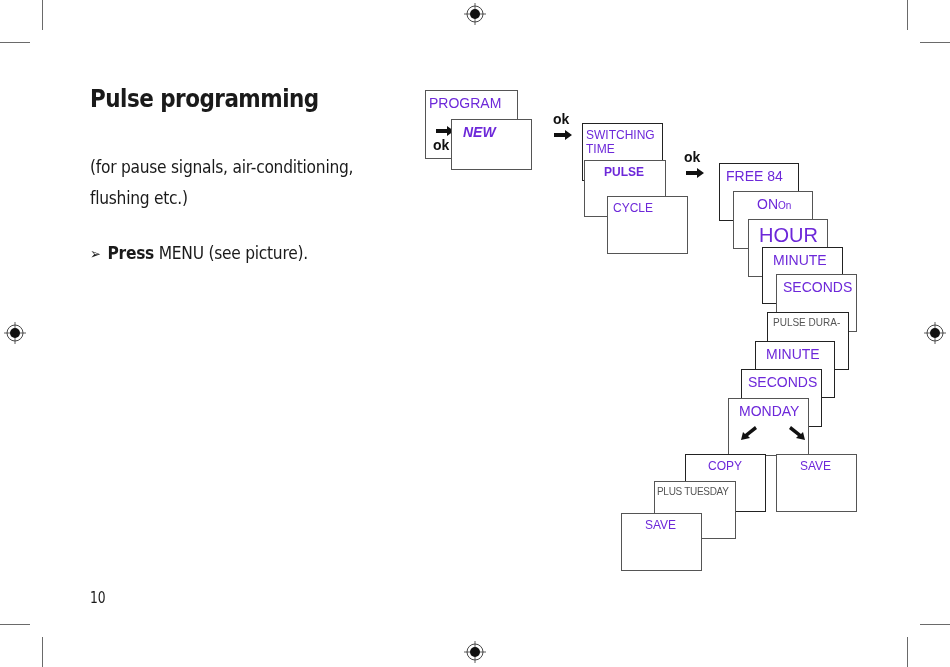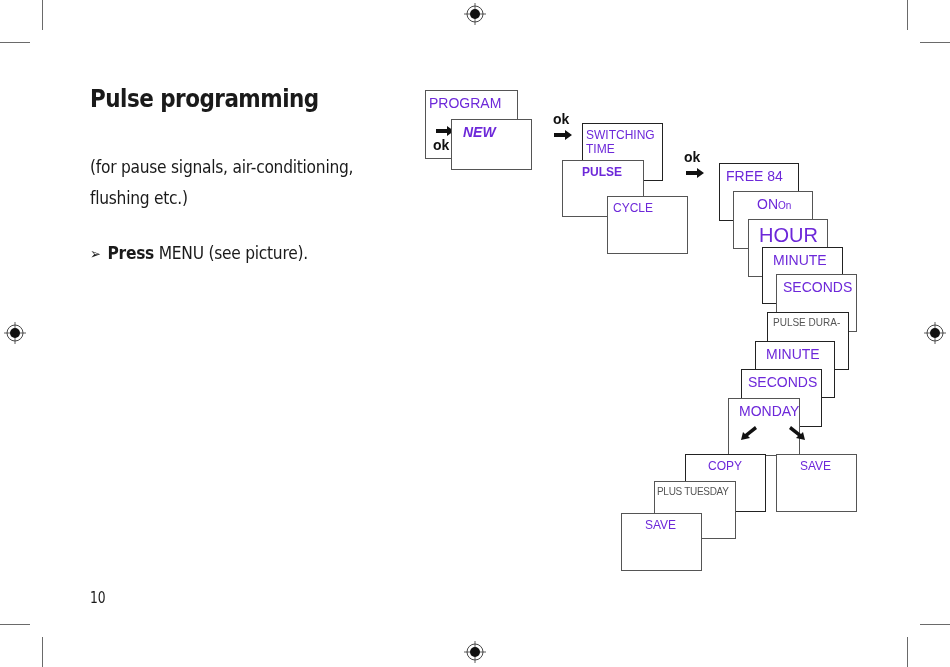--- a/index.html
+++ b/index.html
@@ -91,21 +91,21 @@
   <div class="okl" style="left:553px;top:111px;">ok</div>
   <svg class="arrow" style="left:554px;top:130px;" viewBox="0 0 18 10">
       <path d="M0 3 H11 V0 L18 5 L11 10 V7 H0 Z" fill="#111"></path>
     </svg>
 
   <div class="box dark" style="left:582px;top:123px;width:81px;height:58px;">
     <span class="lbl" style="left:3px;top:4px;font-size:12px;line-height:14px;">SWITCHING</span>
     <span class="lbl" style="left:3px;top:18px;font-size:12px;line-height:14px;">TIME</span>
   </div>
 
-  <div class="box" style="left:562px;top:160px;width:82px;height:57px;">
+  <div class="box" style="left:584px;top:160px;width:82px;height:57px;">
     <span class="lbl" style="left:19px;top:4px;font-size:12px;font-weight:bold;">PULSE</span>
   </div>
 
   <div class="box" style="left:607px;top:196px;width:81px;height:58px;">
     <span class="lbl" style="left:5px;top:4px;font-size:12px;">CYCLE</span>
   </div>
 
   <div class="okl" style="left:684px;top:149px;">ok</div>
   <svg class="arrow" style="left:686px;top:168px;" viewBox="0 0 18 10">
       <path d="M0 3 H11 V0 L18 5 L11 10 V7 H0 Z" fill="#111"></path>
@@ -137,21 +137,21 @@
   </div>
 
   <div class="box dark" style="left:755px;top:341px;width:80px;height:57px;">
     <span class="lbl" style="left:10px;top:4px;font-size:14px;">MINUTE</span>
   </div>
 
   <div class="box dark" style="left:741px;top:369px;width:81px;height:58px;">
     <span class="lbl" style="left:6px;top:4px;font-size:14px;">SECONDS</span>
   </div>
 
-  <div class="box" style="left:728px;top:398px;width:72px;height:58px;">
+  <div class="box" style="left:728px;top:398px;width:81px;height:58px;">
     <span class="lbl" style="left:10px;top:4px;font-size:14px;">MONDAY</span>
     <svg style="position:absolute;left:11px;top:26px;width:18px;height:16px;" viewBox="0 0 18 16">
         <path d="M15 1 L17 4 L8 11 L10 13 L1 15 L3 7 L5 9 Z" fill="#111"></path>
       </svg>
     <svg style="position:absolute;left:59px;top:26px;width:18px;height:16px;" viewBox="0 0 18 16">
         <path d="M3 1 L1 4 L10 11 L8 13 L17 15 L15 7 L13 9 Z" fill="#111"></path>
       </svg>
   </div>
 
   <div class="box dark" style="left:685px;top:454px;width:81px;height:58px;">

